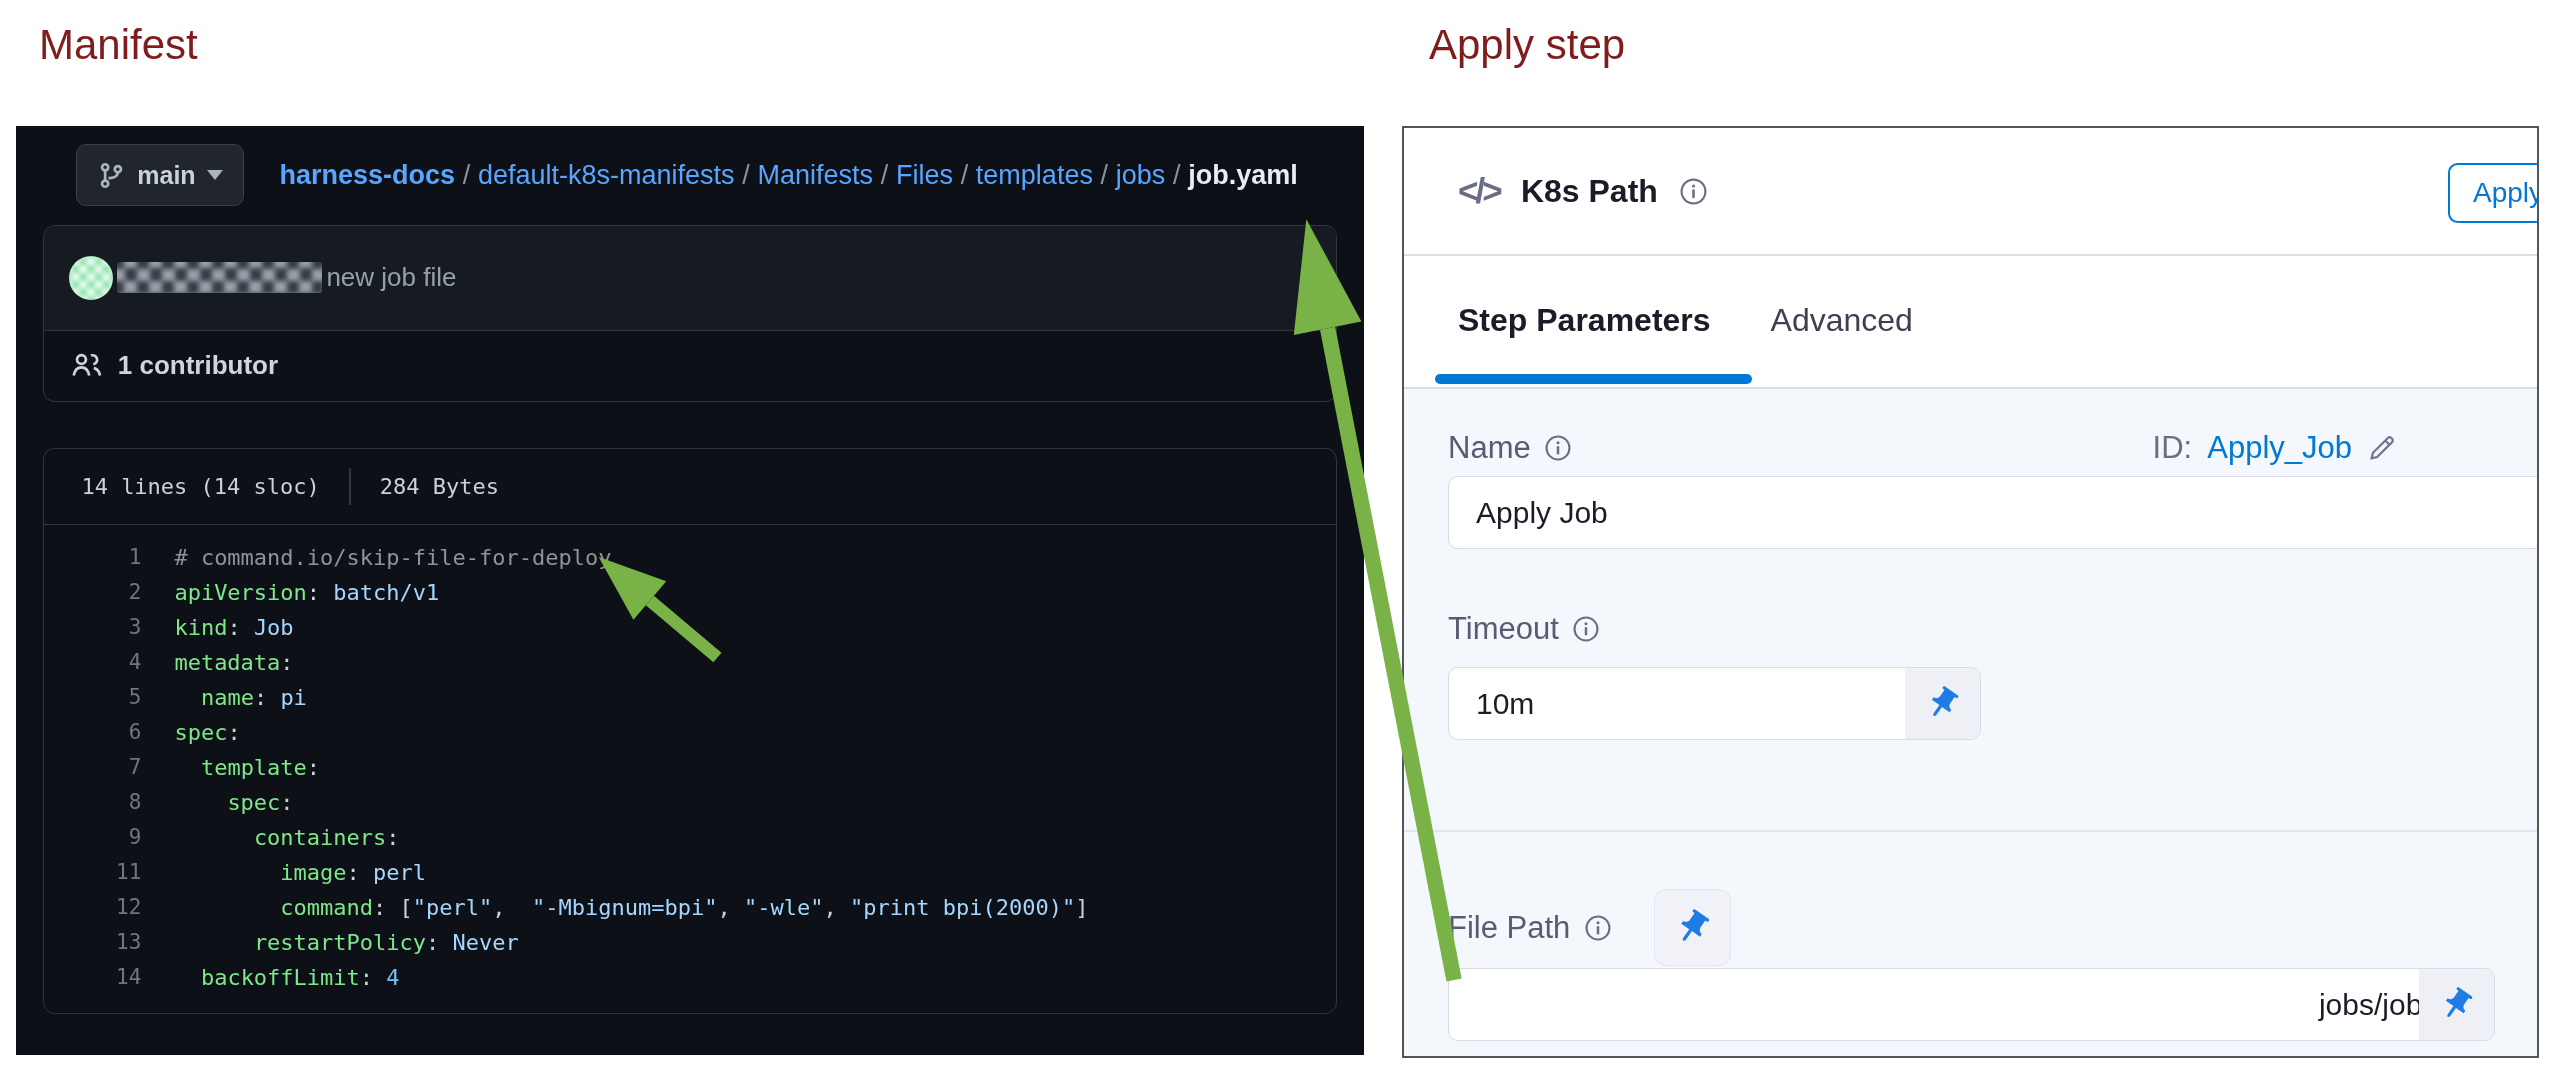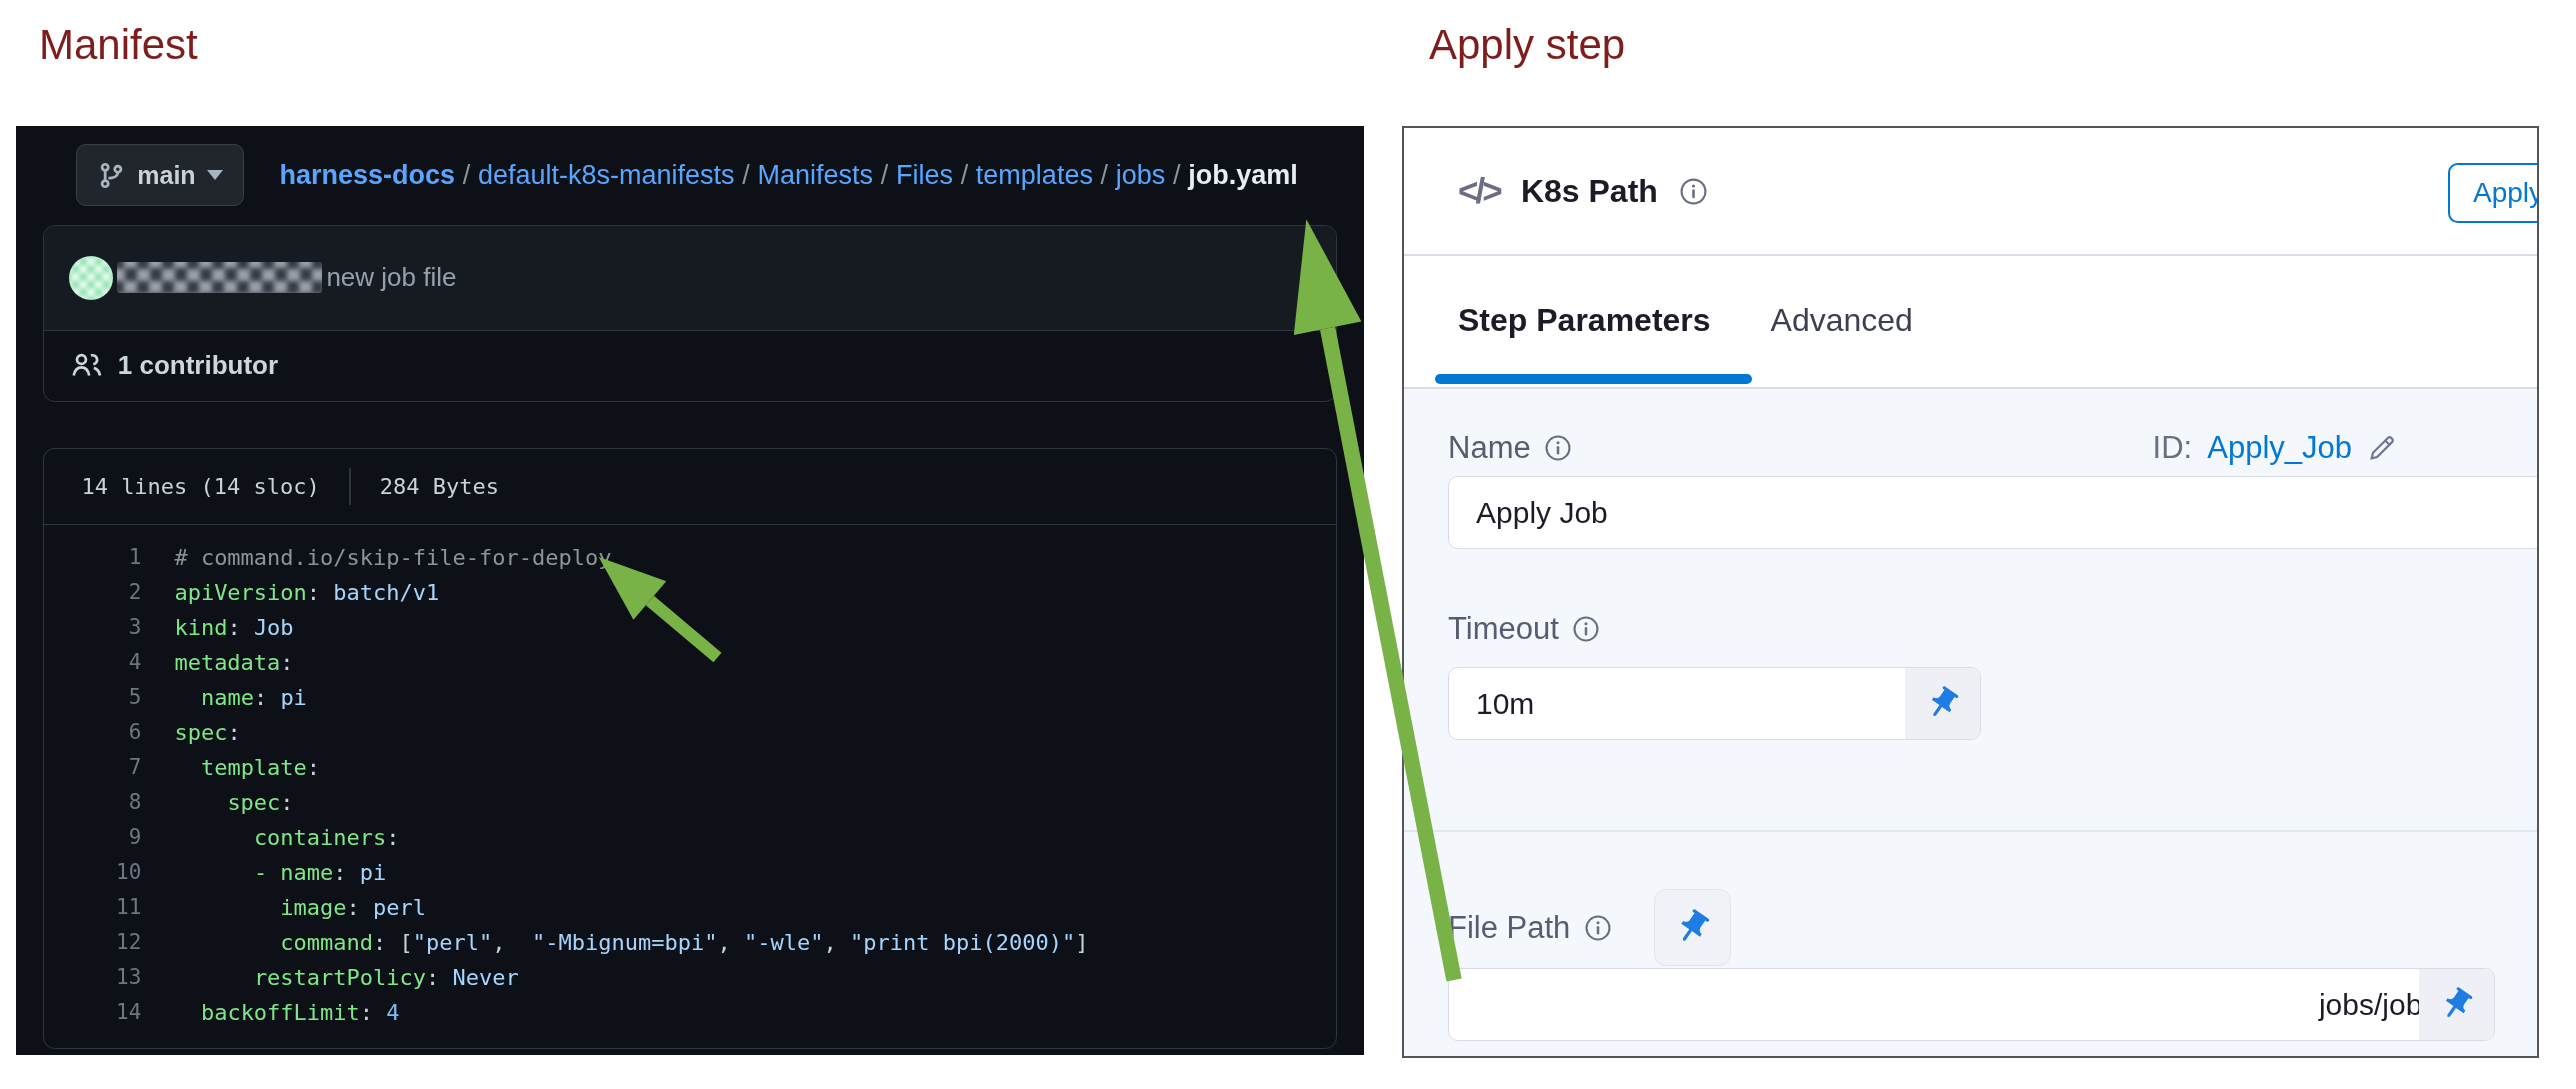--- a/index.html
+++ b/index.html
@@ -186,24 +186,20 @@
         </div>
         <div class="code-row">
           <span class="ln">8</span>
           <span class="lc"><span class="tok-plain">    </span><span class="tok-key">spec</span><span class="tok-plain">:</span></span>
         </div>
         <div class="code-row">
           <span class="ln">9</span>
           <span class="lc"><span class="tok-plain">      </span><span class="tok-key">containers</span><span class="tok-plain">:</span></span>
         </div>
         <div class="code-row">
-          <span class="ln">10</span>
-          <span class="lc"><span class="tok-plain">      </span><span class="tok-key">- name</span><span class="tok-plain">: </span><span class="tok-str">pi</span></span>
-        </div>
-        <div class="code-row">
           <span class="ln">11</span>
           <span class="lc"><span class="tok-plain">        </span><span class="tok-key">image</span><span class="tok-plain">: </span><span class="tok-str">perl</span></span>
         </div>
         <div class="code-row">
           <span class="ln">12</span>
           <span class="lc"><span class="tok-plain">        </span><span class="tok-key">command</span><span class="tok-plain">: [</span><span class="tok-str">"perl"</span><span class="tok-plain">,  </span><span class="tok-str">"-Mbignum=bpi"</span><span class="tok-plain">, </span><span class="tok-str">"-wle"</span><span class="tok-plain">, </span><span class="tok-str">"print bpi(2000)"</span><span class="tok-plain">]</span></span>
         </div>
         <div class="code-row">
           <span class="ln">13</span>
           <span class="lc"><span class="tok-plain">      </span><span class="tok-key">restartPolicy</span><span class="tok-plain">: </span><span class="tok-str">Never</span></span>

